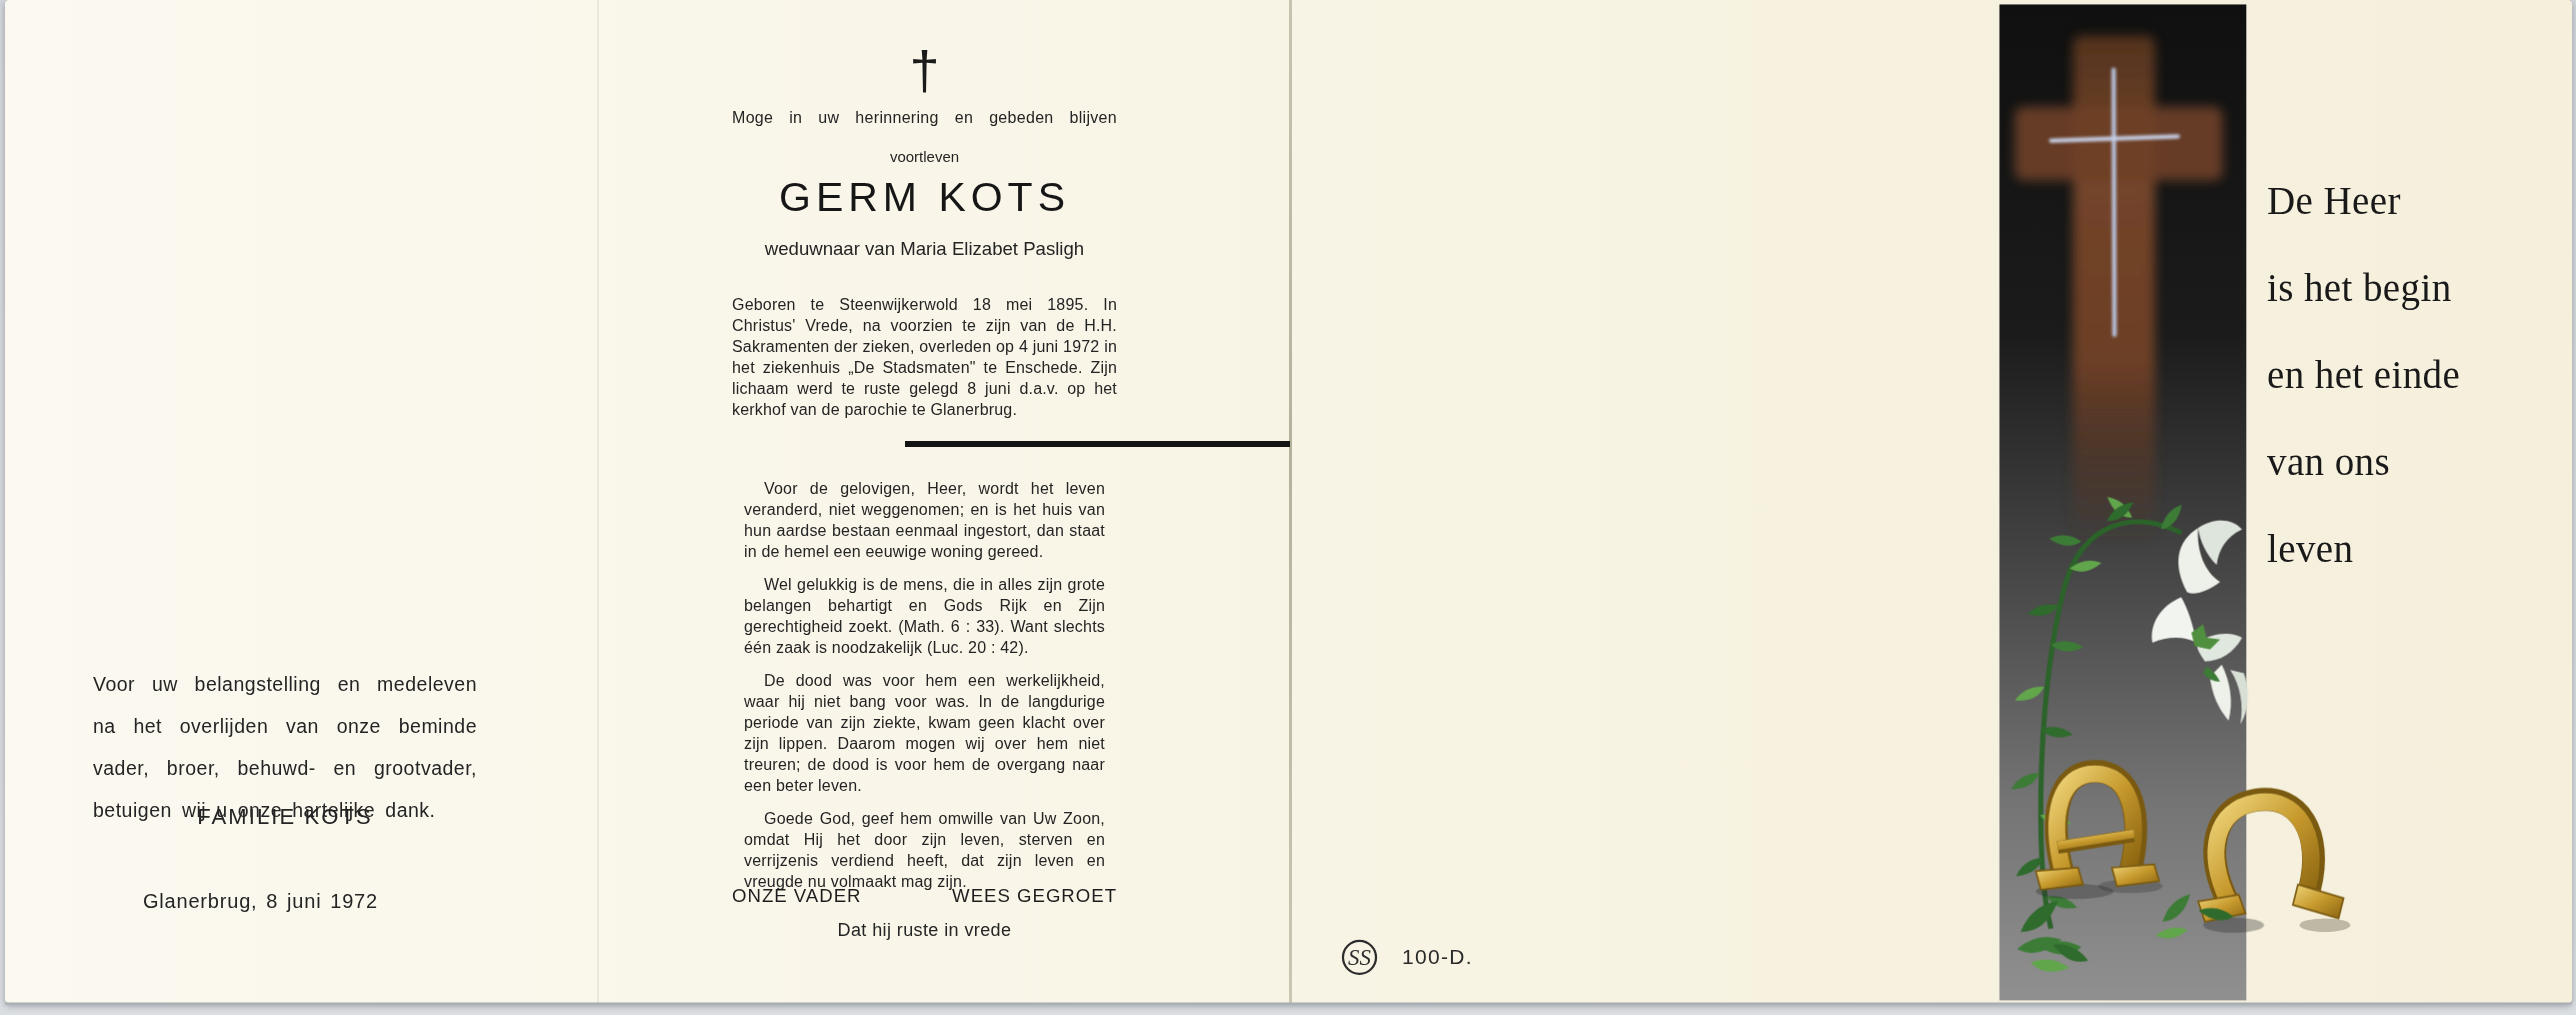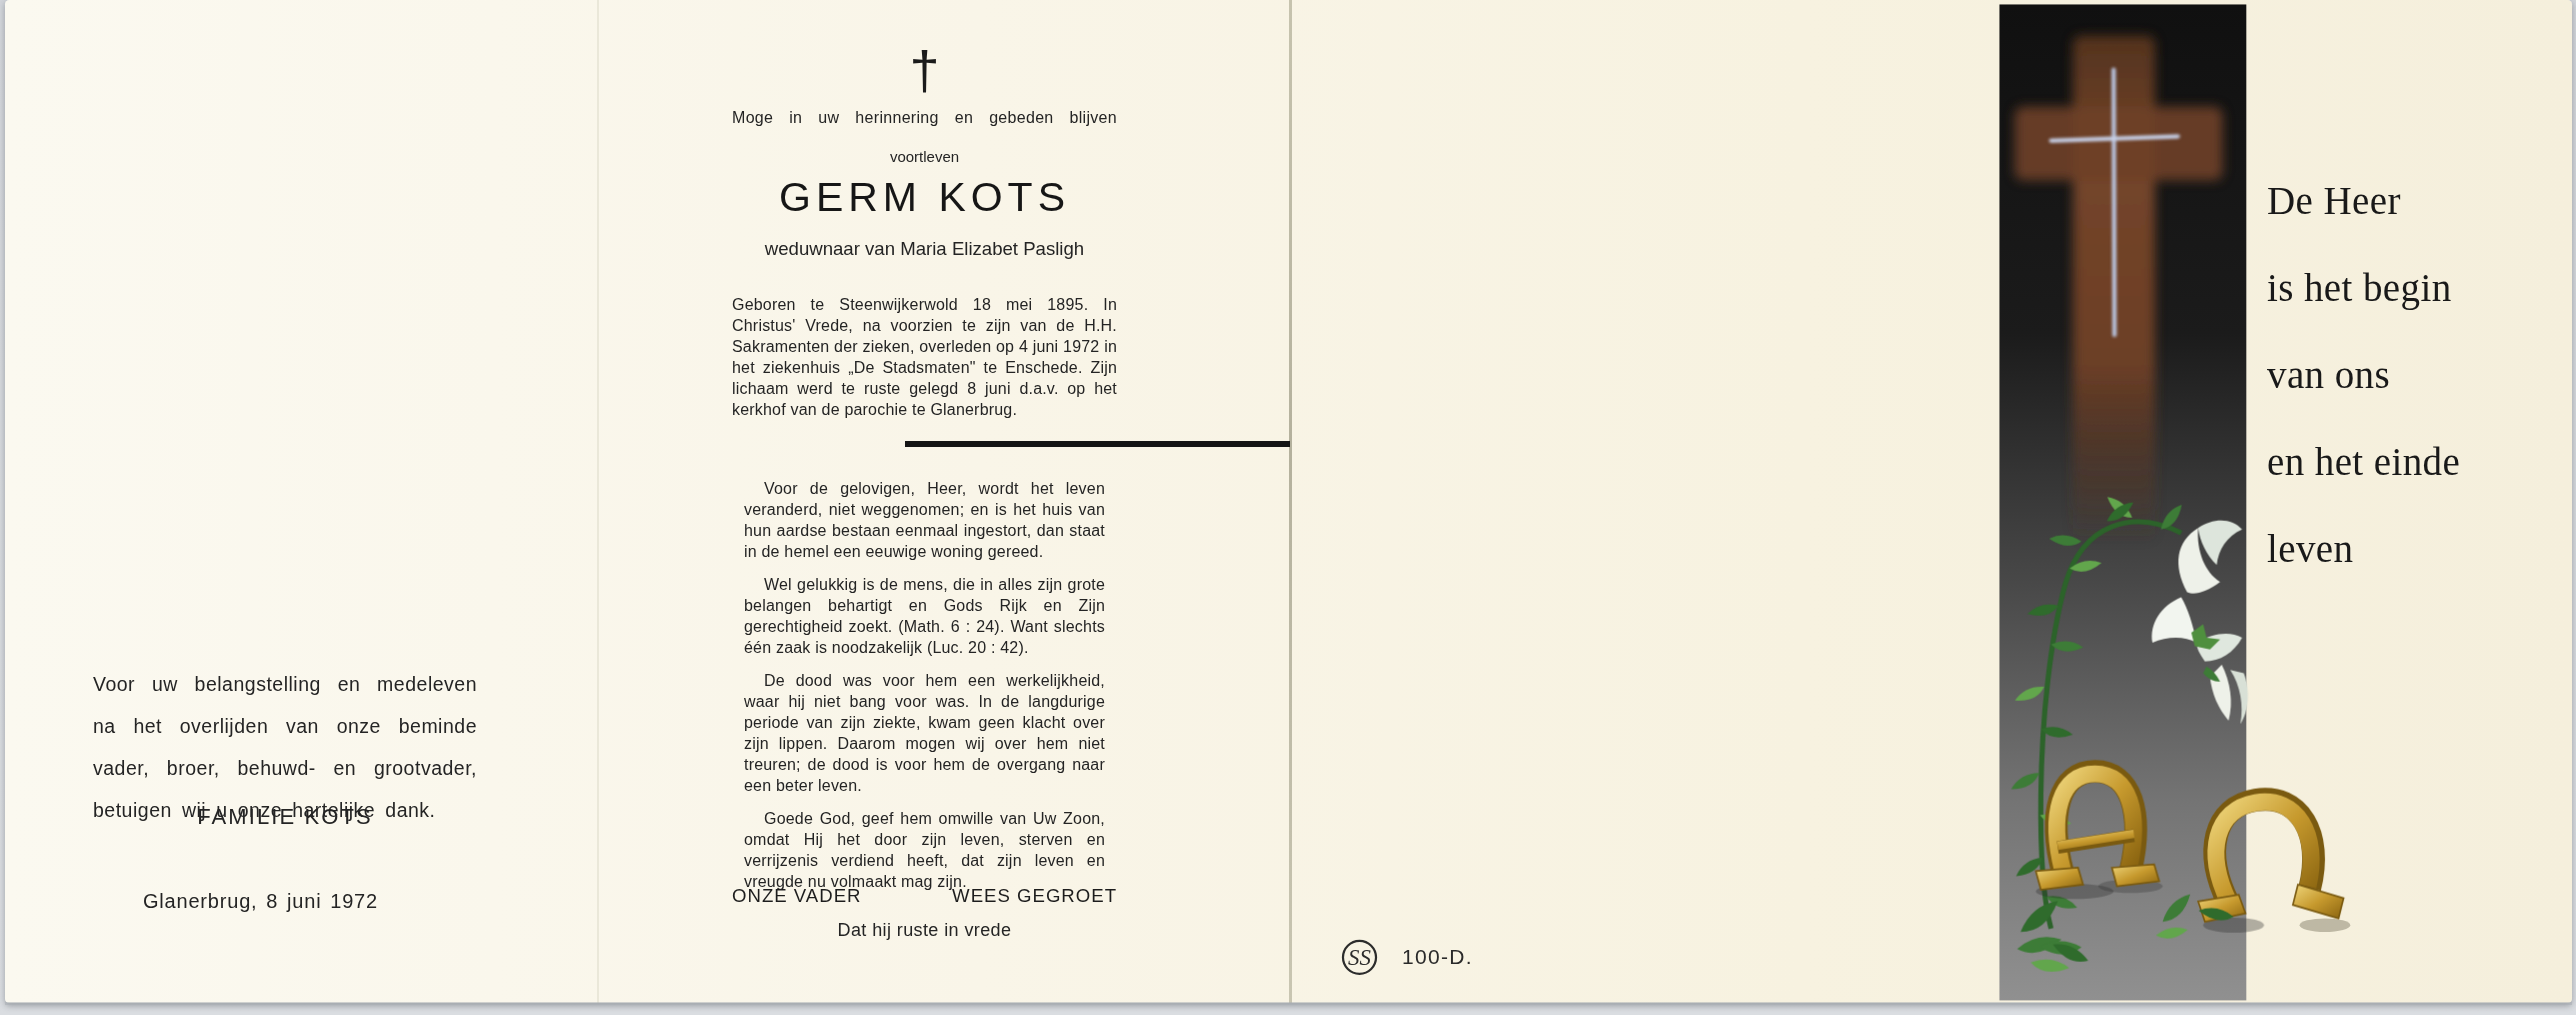--- a/index.html
+++ b/index.html
@@ -69,21 +69,21 @@
 <div class="abs memorial">
   <div class="m-cross">†</div>
   <div class="m-intro1">Moge in uw herinnering en gebeden blijven</div>
   <div class="m-intro2">voortleven</div>
   <div class="m-name">GERM KOTS</div>
   <div class="m-sub">weduwnaar van Maria Elizabet Pasligh</div>
   <p class="m-bio">Geboren te Steenwijkerwold 18 mei 1895. In Christus' Vrede, na voorzien te zijn van de H.H. Sakramenten der zieken, overleden op 4 juni 1972 in het ziekenhuis „De Stadsmaten" te Enschede. Zijn lichaam werd te ruste gelegd 8 juni d.a.v. op het kerkhof van de parochie te Glanerbrug.</p>
   <div class="m-divider"></div>
   <div class="m-paras">
     <p>Voor de gelovigen, Heer, wordt het leven veranderd, niet weggenomen; en is het huis van hun aardse bestaan eenmaal ingestort, dan staat in de hemel een eeuwige woning gereed.</p>
-    <p>Wel gelukkig is de mens, die in alles zijn grote belangen behartigt en Gods Rijk en Zijn gerechtigheid zoekt. (Math. 6 : 24). Want slechts één zaak is noodzakelijk (Luc. 20 : 42).</p>
+    <p>Wel gelukkig is de mens, die in alles zijn grote belangen behartigt en Gods Rijk en Zijn gerechtigheid zoekt. (Math. 6 : 33). Want slechts één zaak is noodzakelijk (Luc. 20 : 42).</p>
     <p>De dood was voor hem een werkelijkheid, waar hij niet bang voor was. In de langdurige periode van zijn ziekte, kwam geen klacht over zijn lippen. Daarom mogen wij over hem niet treuren; de dood is voor hem de overgang naar een beter leven.</p>
     <p>Goede God, geef hem omwille van Uw Zoon, omdat Hij het door zijn leven, sterven en verrijzenis verdiend heeft, dat zijn leven en vreugde nu volmaakt mag zijn.</p>
   </div>
   <div class="m-prayers">
     <span>ONZE VADER</span>
     <span>WEES GEGROET</span>
   </div>
   <div class="m-closing">Dat hij ruste in vrede</div>
 </div>
 
@@ -193,19 +193,19 @@
     <use href="#leaf" fill="#2f6b2c" transform="translate(128,1136) rotate(185) scale(1.2,-1.2)"></use>
     <use href="#leaf" fill="#3d7c37" transform="translate(216,1090) rotate(-25) scale(1.2)"></use>
     <use href="#leaf" fill="#62a64c" transform="translate(208,1106) rotate(10)"></use>
     <use href="#leaf" fill="#2f6b2c" transform="translate(300,1084) rotate(170) scale(1.1,-1.1)"></use>
   </g>
 </svg>
 
 <div class="abs front-text">
   <div>De Heer</div>
   <div>is het begin</div>
+  <div>en het einde</div>
   <div>van ons</div>
-  <div>en het einde</div>
   <div>leven</div>
 </div>
 
 <div class="abs bottom-edge"></div>
 
 
 </body></html>

